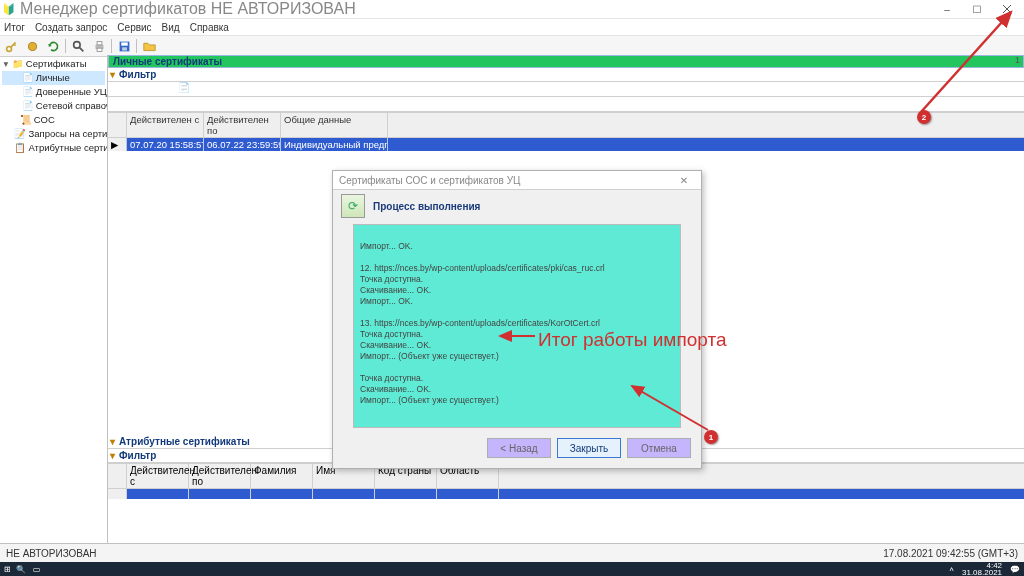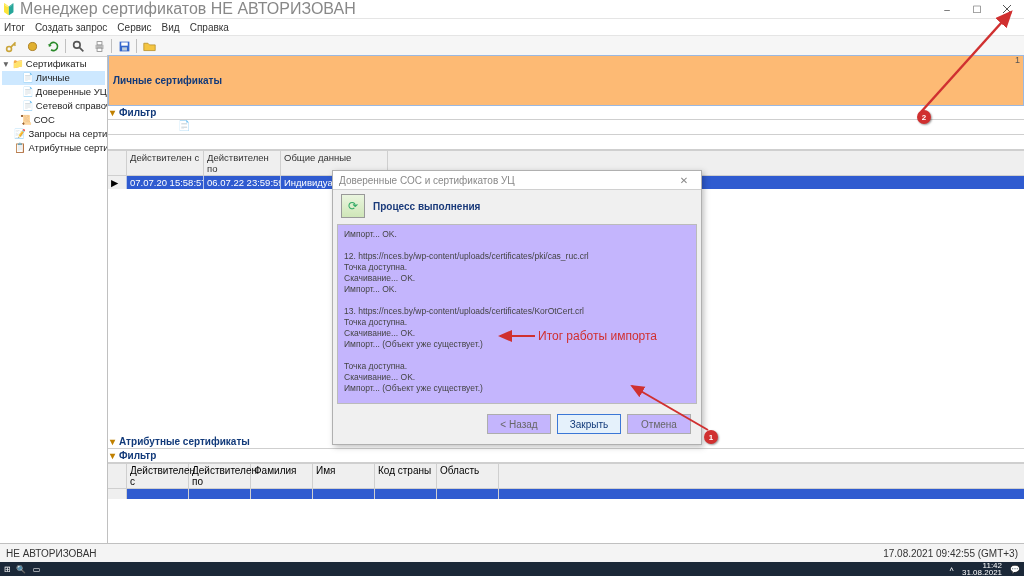--- a/index.html
+++ b/index.html
@@ -18,21 +18,21 @@
   .tbtn svg{width:13px;height:13px}
   .tsep{width:1px;height:14px;background:#c0c0c0;margin:0 1px}
   
   .workspace{position:absolute;left:0;right:0;top:55px;bottom:32px;display:flex}
   .tree{width:103px;border-right:1px solid #c0c0c0;padding:2px 2px;font-size:9.5px;line-height:14px;color:#222;overflow:hidden}
   .tree .node{display:flex;align-items:center;gap:2px;white-space:nowrap}
   .tree .ind1{padding-left:8px}.tree .ind2{padding-left:20px}
   .tree .tg{width:8px;text-align:center;color:#666}
   .sel{background:#cde8ff}
   .rightpane{flex:1;position:relative}
-  .section-hd{background:#fdba74;border:1px solid #9bb8e0;font-weight:bold;color:#123a7a;font-size:10px;padding:19px 4px}
+  .section-hd{background:#22c55e;border:1px solid #9bb8e0;font-weight:bold;color:#123a7a;font-size:10px;padding:0 4px}
   .filter-hd{display:flex;align-items:center;gap:4px;font-size:10px;font-weight:bold;color:#123a7a;padding:1px 2px;border-bottom:1px solid #cfcfcf}
   .filter-hd .chev{color:#c08000}
   .filterbar{height:14px;border-bottom:1px solid #cfcfcf;position:relative}
   .filterbar .smicon{position:absolute;left:70px;top:0;font-size:10px}
   .grid{font-size:9.5px}
   .grid .hdr{display:flex;background:#efefef;border-top:1px solid #cfcfcf;border-bottom:1px solid #cfcfcf}
   .grid .hdr .col{border-right:1px solid #cfcfcf;padding:1px 3px;color:#333}
   .grid .row{display:flex}
   .grid .row.selrow{background:#2f5bd0;color:#fff}
   .grid .row .col{border-right:1px solid #b6c5e8;padding:1px 3px;white-space:nowrap;overflow:hidden}
@@ -48,26 +48,26 @@
   
   .taskbar{position:absolute;left:0;right:0;bottom:0;height:14px;background:#1b2838;color:#fff;display:flex;align-items:center;font-size:8px;padding:0 4px;gap:6px}
   .taskbar .right{margin-left:auto;display:flex;gap:8px;align-items:center}
   
   .dlg{position:absolute;left:332px;top:170px;width:368px;border:1px solid #b0b0b0;background:#f0f0f0;box-shadow:2px 2px 6px rgba(0,0,0,.25)}
   .dlg-title{height:18px;background:#fff;border-bottom:1px solid #d0d0d0;display:flex;align-items:center;padding:0 6px;color:#888;font-size:10px}
   .dlg-title .x{margin-left:auto;width:22px;text-align:center;color:#888}
   .dlg .top{display:flex;align-items:center;gap:8px;padding:4px 10px 6px 8px}
   .dlg .top .dicon{width:22px;height:22px;border:1px solid #999;background:linear-gradient(#eaf5df,#cfe6b8);display:flex;align-items:center;justify-content:center;font-size:12px;color:#3a6}
   .dlg .top .dt{font-weight:bold;color:#1a3a7a;font-size:10px}
-  .dlg .log{margin:0 4px;border:1px solid #bbb;background:#c4b5fd;height:170px;overflow-y:scroll;font-size:8.5px;color:#444;padding:4px 6px;line-height:11px;position:relative}
+  .dlg .log{margin:0 20px;border:1px solid #bbb;background:#5eead4;height:170px;overflow-y:scroll;font-size:8.5px;color:#444;padding:16px 6px;line-height:11px;position:relative}
   .dlg .btnrow{display:flex;justify-content:flex-end;gap:6px;padding:10px 10px 10px}
   .dlg .btn{width:62px;height:18px;border:1px solid #adadad;background:#c4b5fd;font-size:10px;display:flex;align-items:center;justify-content:center;color:#666}
   .dlg .btn.primary{border:1px solid #3b77d6;background:#e5f1fb;color:#123a7a}
   
-  .anno-text{position:absolute;color:#d03030;font-size:12px;font-family:Arial}
+  .anno-text{position:absolute;color:#d03030;font-size:19px;font-family:Arial}
   .callout{position:absolute;width:14px;height:14px;border-radius:50%;background:#d03030;color:#fff;font-size:8px;font-weight:bold;display:flex;align-items:center;justify-content:center;box-shadow:1px 1px 2px rgba(0,0,0,.4)}
   svg.overlay{position:absolute;left:0;top:0;width:1024px;height:576px;pointer-events:none}
   .pgnum{position:absolute;right:4px;top:0;font-size:9px;color:#555}
 </style>
 </head>
 <body>
 
 <div class="titlebar">
   <span class="ico">🔰</span>
   <span class="title">Менеджер сертификатов   НЕ АВТОРИЗОВАН</span>
@@ -233,21 +233,21 @@
             <div class="col ac"></div>
         </div>
         <div style="height:45px"></div>
       </div>
     </div>
   </div>
 </div>
 
 <div class="dlg">
   <div class="dlg-title">
-    <span>Доверенные СОС и сертификатов УЦ</span>
+    <span>Сертификаты СОС и сертификатов УЦ</span>
     <span class="x">✕</span>
   </div>
   <div class="top">
     <div class="dicon">⟳</div>
     <div class="dt">Процесс выполнения</div>
   </div>
   <div class="log">
     <div>Импорт... OK.</div>
     <div>&nbsp;</div>
     <div>12. https://nces.by/wp-content/uploads/certificates/pki/cas_ruc.crl</div>
@@ -295,16 +295,16 @@
   <span>НЕ АВТОРИЗОВАН</span>
   <span>17.08.2021 09:42:55 (GMT+3)</span>
 </div>
 
 <div class="taskbar">
   <span>⊞</span>
   <span>🔍</span>
   <span>▭</span>
   <div class="right">
     <span>˄</span>
-    <span style="text-align:right;line-height:7px"><span>11:42</span><br><span>31.08.2021</span></span>
+    <span style="text-align:right;line-height:7px"><span>4:42</span><br><span>31.08.2021</span></span>
     <span>💬</span>
   </div>
 </div>
 
 </body></html>

